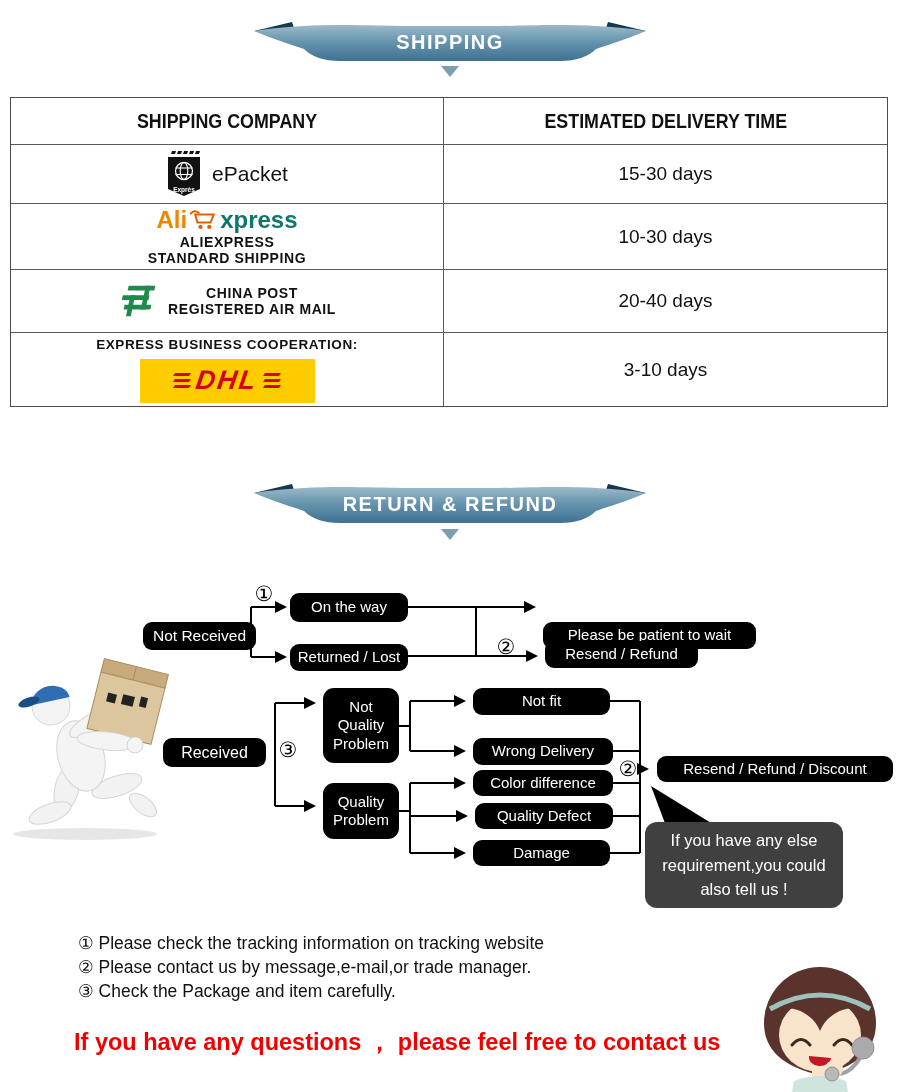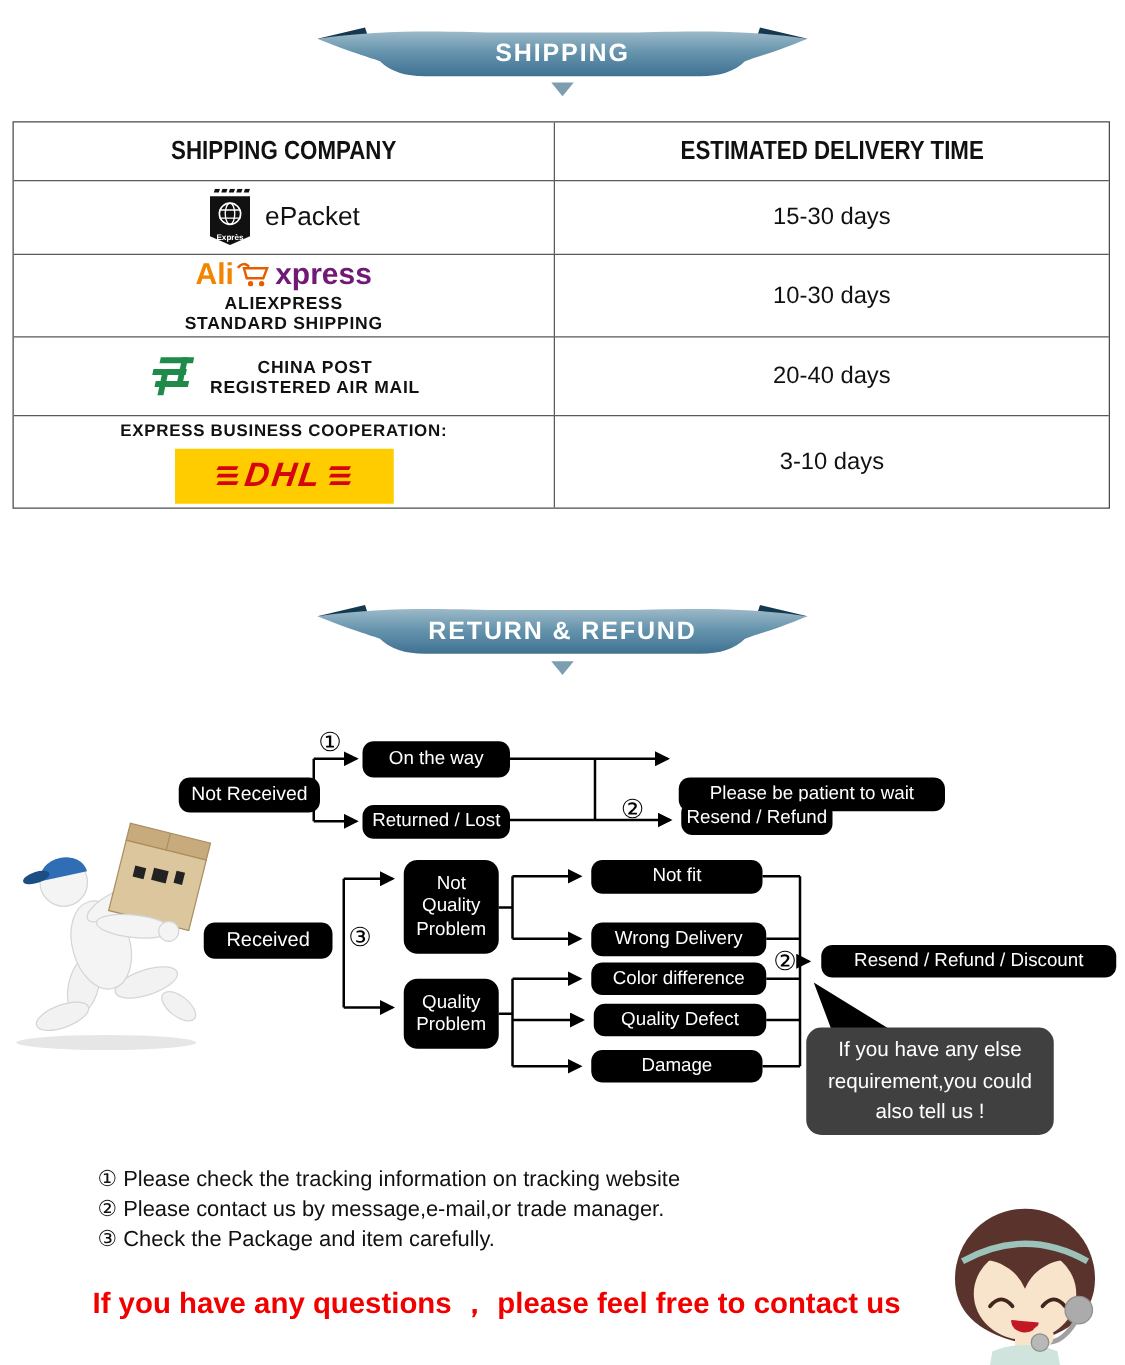--- a/index.html
+++ b/index.html
@@ -21,21 +21,21 @@
   .bt{border-top:1px solid #5a5a5a;}
   .br{border-right:1px solid #5a5a5a;}
   .th{font-weight:bold;font-size:21px;}
   .th span{display:inline-block;transform:scaleX(.85);letter-spacing:0;}
   .time{font-size:19px;}
   .stack{flex-direction:column !important;}
   .co-line{font-size:14px;font-weight:bold;letter-spacing:.6px;line-height:16px;text-align:center;}
   .ep-name{font-size:21px;margin-left:10px;}
   .alilogo{display:flex;align-items:center;margin-bottom:2px;}
   .ali-a{color:#f28500;font-weight:bold;font-size:24px;line-height:24px;}
-  .ali-x{color:#701a75;font-weight:bold;font-size:24px;line-height:24px;}
+  .ali-x{color:#0f766e;font-weight:bold;font-size:24px;line-height:24px;}
   .dhl-box{width:175px;height:44px;background:#ffcc00;display:flex;align-items:center;
            justify-content:center;margin-top:6px;}
   .dhl-stripes{display:flex;flex-direction:column;gap:3px;margin:0 6px;}
   .dhl-stripes i{display:block;width:16px;height:3px;background:#d40511;transform:skewX(-30deg);}
   .dhl-word{color:#d40511;font-weight:bold;font-style:italic;font-size:27px;letter-spacing:2px;
             transform:skewX(-8deg);line-height:27px;}
 
   
   .flow{position:absolute;left:0;top:560px;width:900px;height:360px;}
   .flow svg.lines{position:absolute;left:0;top:0;}
@@ -225,21 +225,21 @@
 
     <div class="circnum" style="left:252px;top:22px;">①</div>
     <div class="circnum" style="left:494px;top:75px;">②</div>
     <div class="circnum" style="left:276px;top:178px;">③</div>
     <div class="circnum" style="left:616px;top:197px;">②</div>
 
     <div class="fnode" style="left:143px;top:62px;width:113px;height:28px;font-size:15.5px;">Not Received</div>
     <div class="fnode" style="left:290px;top:33px;width:118px;height:29px;">On the way</div>
     <div class="fnode" style="left:290px;top:84px;width:118px;height:27px;">Returned / Lost</div>
     <div class="fnode" style="left:543px;top:34px;width:213px;height:27px;margin-top:28px;">Please be patient to wait</div>
-    <div class="fnode" style="left:545px;top:81px;width:121px;height:27px;">Resend / Refund</div>
+    <div class="fnode" style="left:545px;top:81px;width:153px;height:27px;">Resend / Refund</div>
     <div class="fnode" style="left:163px;top:178px;width:103px;height:29px;font-size:16px;">Received</div>
 
     <div class="fnode" style="left:323px;top:128px;width:76px;height:75px;border-radius:11px;">
       <span>Not</span>
       <span>Quality</span>
       <span>Problem</span>
     </div>
     <div class="fnode" style="left:323px;top:223px;width:76px;height:56px;border-radius:11px;">
       <span>Quality</span>
       <span>Problem</span>

